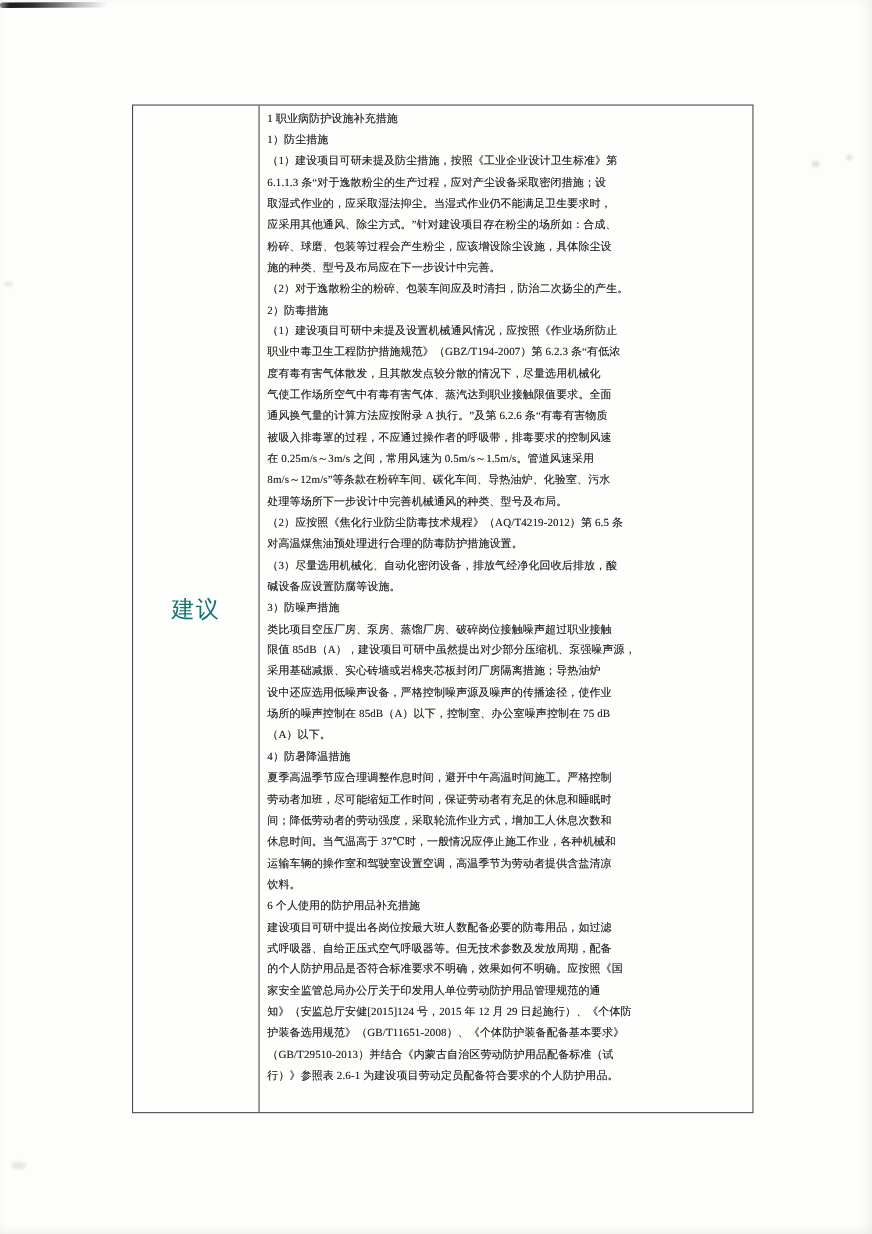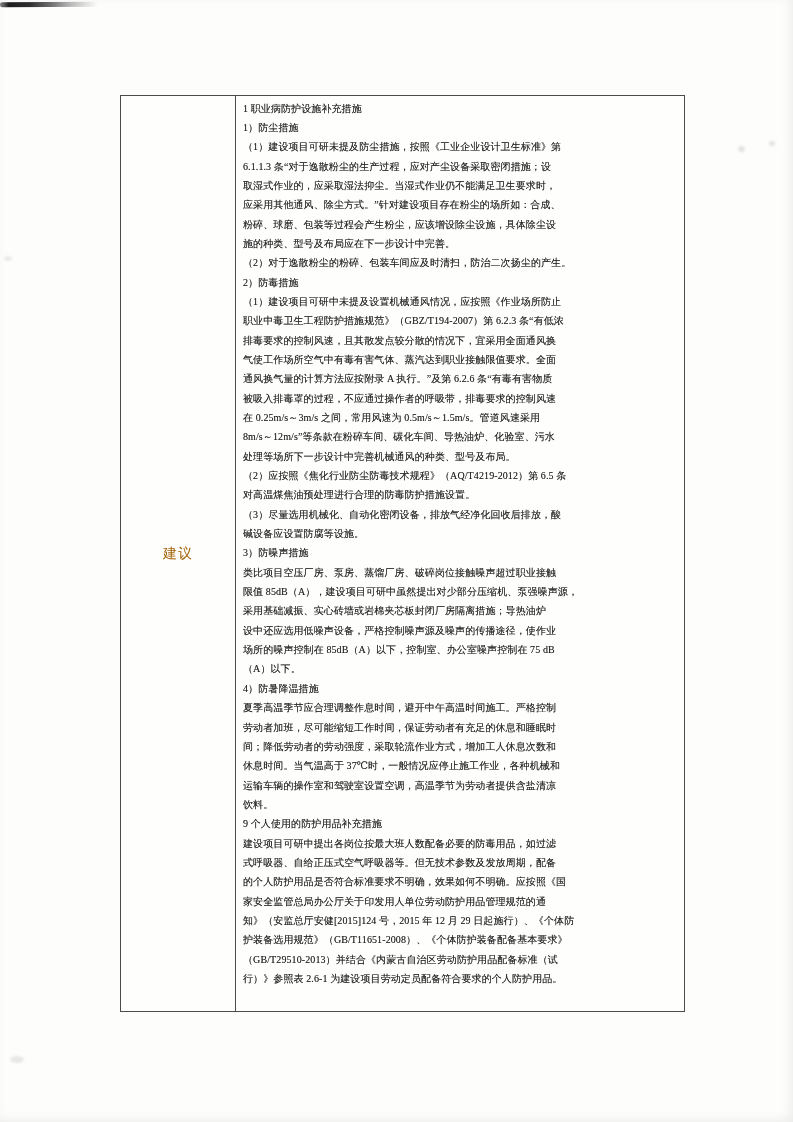--- a/index.html
+++ b/index.html
@@ -40,22 +40,22 @@
     box-sizing:border-box;
     background:#fefefd;
   }
   .label-cell{
     width:115px;
     border-right:1.5px solid #4b4b4b;
     display:flex;align-items:center;justify-content:center;
     box-sizing:border-box;
   }
   .label-cell .label{
-    font-size:14px;
-    color:#a16207;
+    font-size:21px;
+    color:#0f766e;
     letter-spacing:1px;
   }
   .content-cell{
     flex:1;
     padding:2.5px 6px 0 7px;
     box-sizing:border-box;
     overflow:hidden;
   }
   .content-cell .line{
     font-size:10px;
@@ -88,21 +88,21 @@
         <div class="line">（1）建设项目可研未提及防尘措施，按照《工业企业设计卫生标准》第</div>
         <div class="line">6.1.1.3 条“对于逸散粉尘的生产过程，应对产尘设备采取密闭措施；设</div>
         <div class="line">取湿式作业的，应采取湿法抑尘。当湿式作业仍不能满足卫生要求时，</div>
         <div class="line">应采用其他通风、除尘方式。”针对建设项目存在粉尘的场所如：合成、</div>
         <div class="line">粉碎、球磨、包装等过程会产生粉尘，应该增设除尘设施，具体除尘设</div>
         <div class="line">施的种类、型号及布局应在下一步设计中完善。</div>
         <div class="line">（2）对于逸散粉尘的粉碎、包装车间应及时清扫，防治二次扬尘的产生。</div>
         <div class="line">2）防毒措施</div>
         <div class="line">（1）建设项目可研中未提及设置机械通风情况，应按照《作业场所防止</div>
         <div class="line">职业中毒卫生工程防护措施规范》（GBZ/T194-2007）第 6.2.3 条“有低浓</div>
-        <div class="line">排毒要求的控制风速，且其散发点较分散的情况下，宜采用全面通风换</div>
+        <div class="line">度有毒有害气体散发，且其散发点较分散的情况下，尽量选用机械化</div>
         <div class="line">气使工作场所空气中有毒有害气体、蒸汽达到职业接触限值要求。全面</div>
         <div class="line">通风换气量的计算方法应按附录 A 执行。”及第 6.2.6 条“有毒有害物质</div>
         <div class="line">被吸入排毒罩的过程，不应通过操作者的呼吸带，排毒要求的控制风速</div>
         <div class="line">在 0.25m/s～3m/s 之间，常用风速为 0.5m/s～1.5m/s。管道风速采用</div>
         <div class="line">8m/s～12m/s”等条款在粉碎车间、碳化车间、导热油炉、化验室、污水</div>
         <div class="line">处理等场所下一步设计中完善机械通风的种类、型号及布局。</div>
         <div class="line">（2）应按照《焦化行业防尘防毒技术规程》（AQ/T4219-2012）第 6.5 条</div>
         <div class="line">对高温煤焦油预处理进行合理的防毒防护措施设置。</div>
         <div class="line">（3）尽量选用机械化、自动化密闭设备，排放气经净化回收后排放，酸</div>
         <div class="line">碱设备应设置防腐等设施。</div>
@@ -113,21 +113,21 @@
         <div class="line">设中还应选用低噪声设备，严格控制噪声源及噪声的传播途径，使作业</div>
         <div class="line">场所的噪声控制在 85dB（A）以下，控制室、办公室噪声控制在 75 dB</div>
         <div class="line">（A）以下。</div>
         <div class="line">4）防暑降温措施</div>
         <div class="line">夏季高温季节应合理调整作息时间，避开中午高温时间施工。严格控制</div>
         <div class="line">劳动者加班，尽可能缩短工作时间，保证劳动者有充足的休息和睡眠时</div>
         <div class="line">间；降低劳动者的劳动强度，采取轮流作业方式，增加工人休息次数和</div>
         <div class="line">休息时间。当气温高于 37℃时，一般情况应停止施工作业，各种机械和</div>
         <div class="line">运输车辆的操作室和驾驶室设置空调，高温季节为劳动者提供含盐清凉</div>
         <div class="line">饮料。</div>
-        <div class="line">9 个人使用的防护用品补充措施</div>
+        <div class="line">6 个人使用的防护用品补充措施</div>
         <div class="line">建设项目可研中提出各岗位按最大班人数配备必要的防毒用品，如过滤</div>
         <div class="line">式呼吸器、自给正压式空气呼吸器等。但无技术参数及发放周期，配备</div>
         <div class="line">的个人防护用品是否符合标准要求不明确，效果如何不明确。应按照《国</div>
         <div class="line">家安全监管总局办公厅关于印发用人单位劳动防护用品管理规范的通</div>
         <div class="line">知》（安监总厅安健[2015]124 号，2015 年 12 月 29 日起施行）、《个体防</div>
         <div class="line">护装备选用规范》（GB/T11651-2008）、《个体防护装备配备基本要求》</div>
         <div class="line">（GB/T29510-2013）并结合《内蒙古自治区劳动防护用品配备标准（试</div>
         <div class="line">行）》参照表 2.6-1 为建设项目劳动定员配备符合要求的个人防护用品。</div>
       </div>
   </div>

